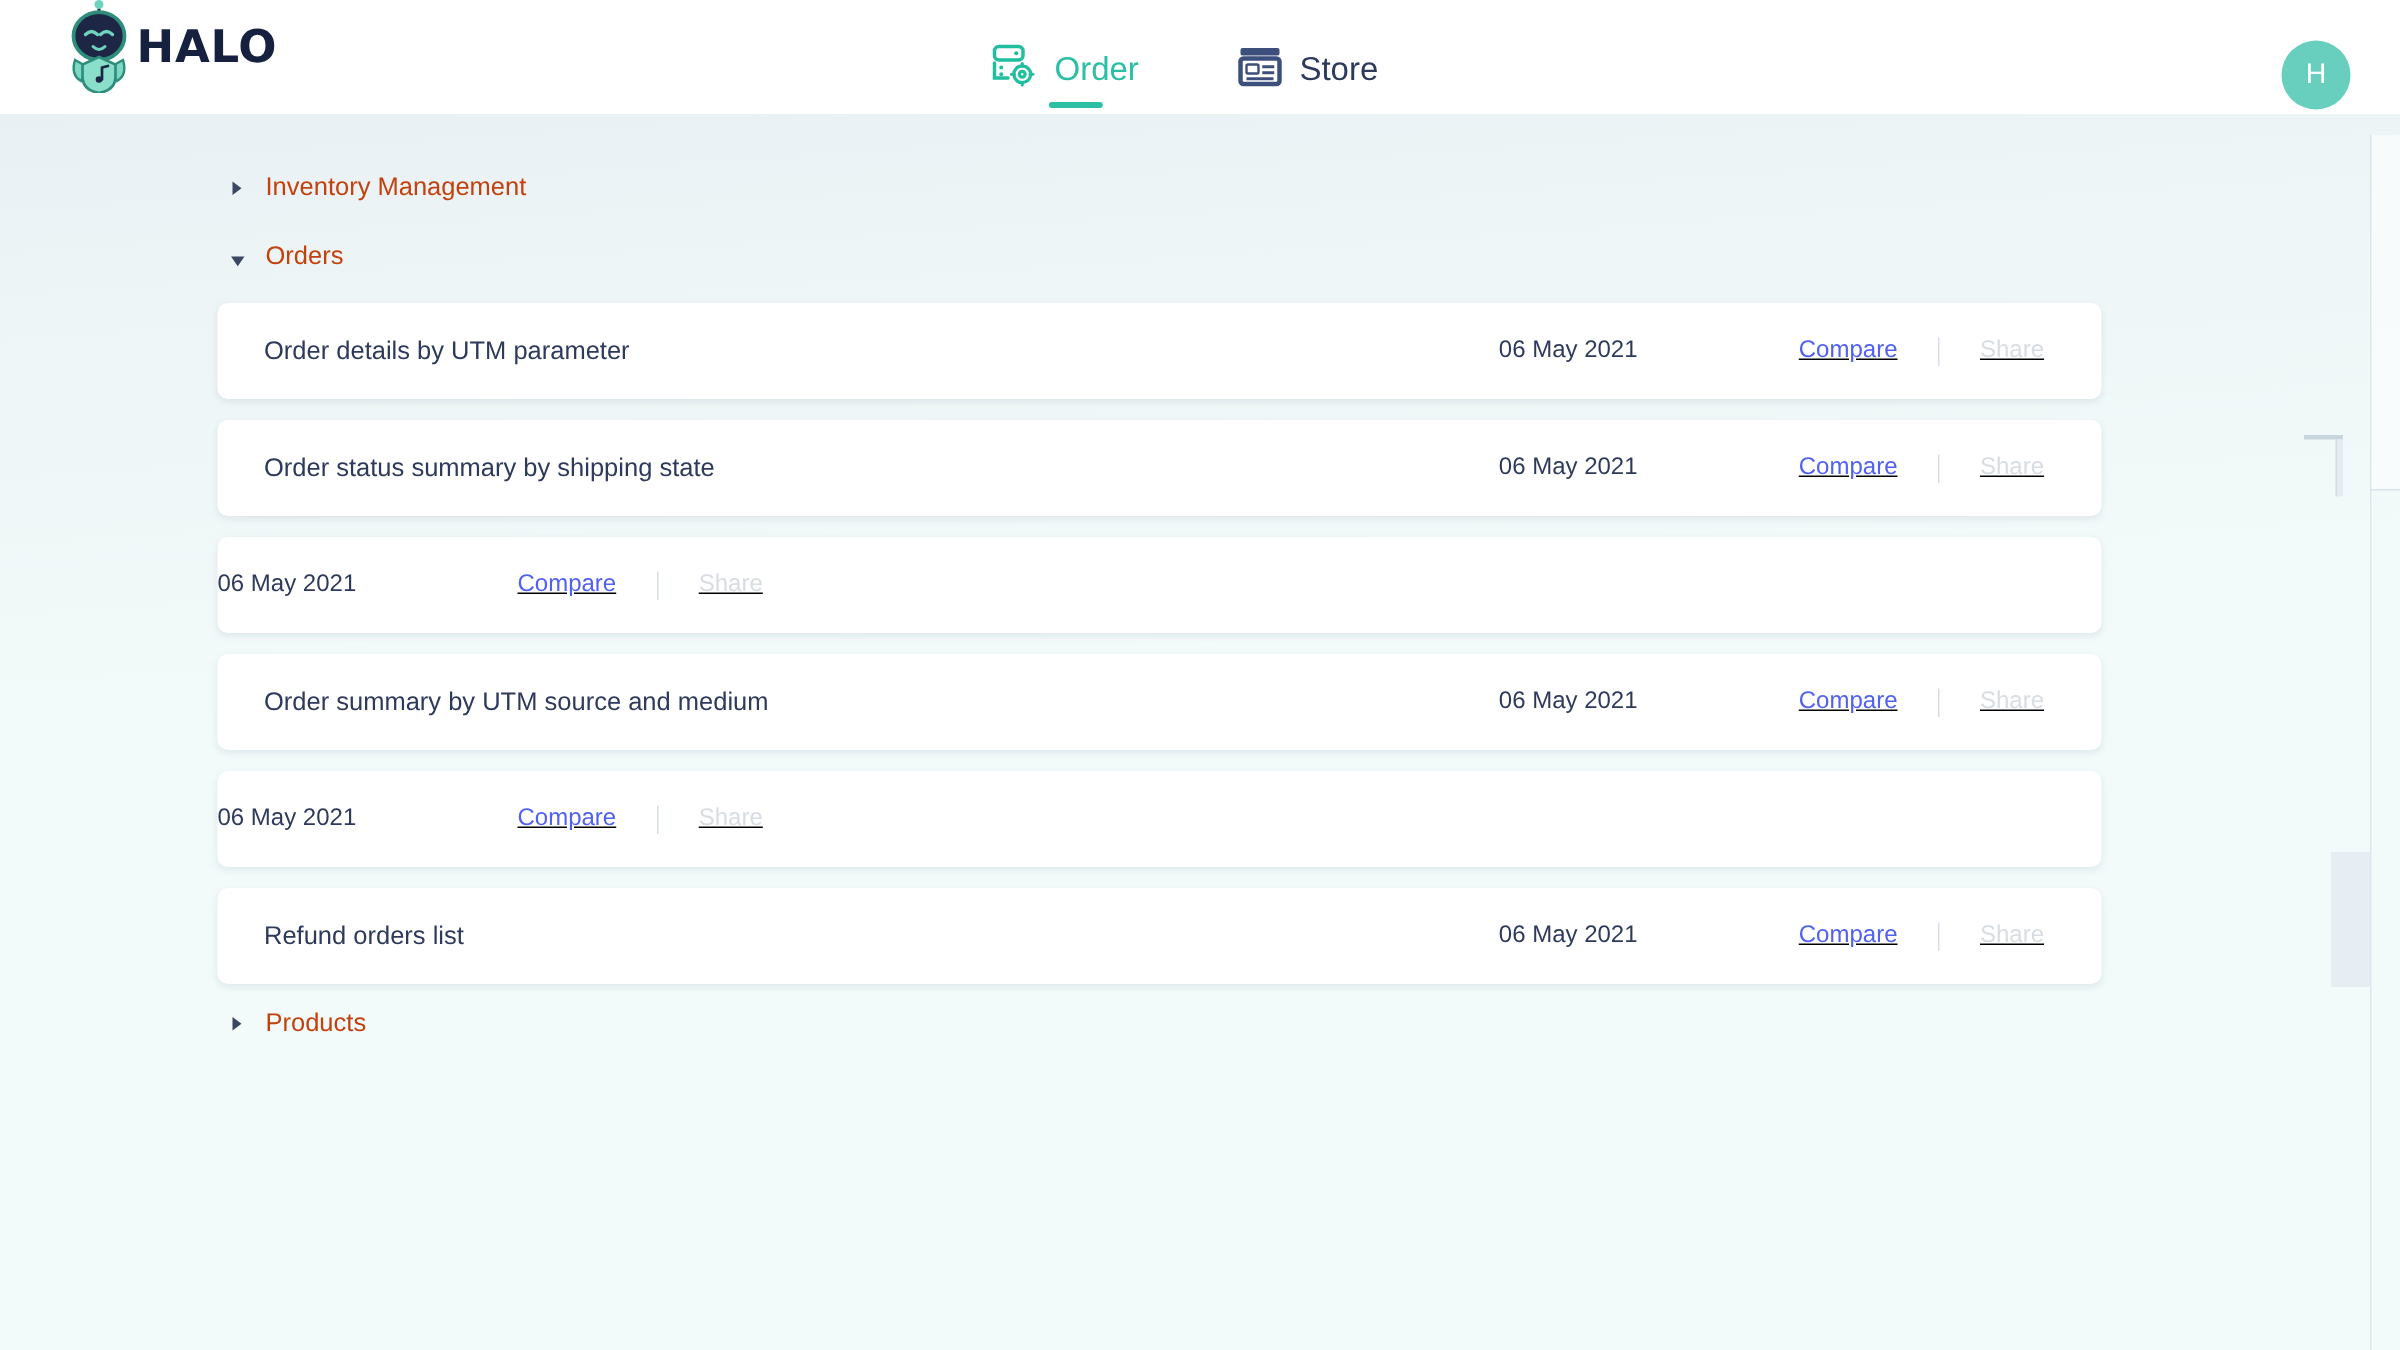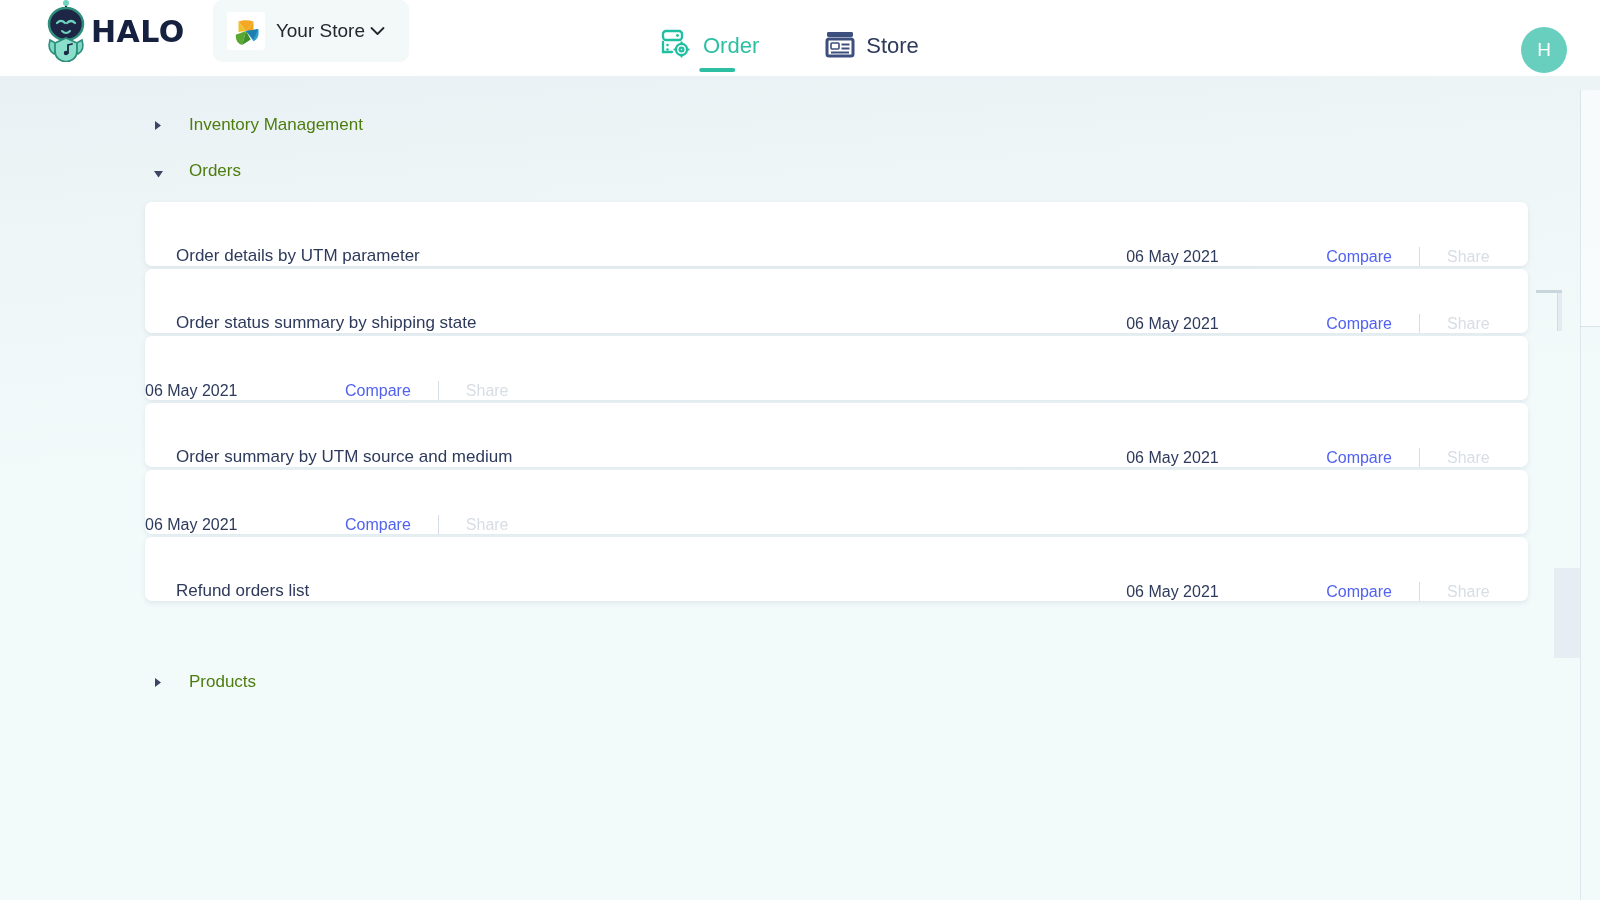--- a/index.html
+++ b/index.html
@@ -112,44 +112,44 @@
     background: rgba(222,232,240,0.65);
   }
 
   
   .tree-row {
     position: absolute; left: 152px;
     display: flex; align-items: center; gap: 12px;
     cursor: pointer;
   }
   .caret { width: 13px; height: 13px; flex: none; display:flex; align-items:center; justify-content:center;}
-  .tree-label { font-size: 17px; color: #4d7c0f; white-space: nowrap; margin-left: 12px; }
+  .tree-label { font-size: 17px; color: #c2410c; white-space: nowrap; }
 
   
   .cards { position: absolute; left: 145px; top: 112px; width: 1256px; }
   .card {
-    width: 1383px; height: 64px;
+    width: 1256px; height: 64px;
     background: #ffffff;
     border-radius: 7px;
     box-shadow: 0 2px 5px rgba(120,145,165,0.16);
-    display: flex; align-items: flex-end;
-    margin-bottom: 3px;
+    display: flex; align-items: center;
+    margin-bottom: 14px;
     cursor: pointer;
   }
   .card-title {
     font-size: 17px; color: #2e3a5c;
     margin-left: 31px; flex: 1; white-space: nowrap;
   }
   .card-date {
     font-size: 16px; color: #2e3a5c;
     width: 200px; text-align: left;
   }
   .card-actions {
     display: flex; align-items: center;
-    margin-right: 33px; gap: 13px;
+    margin-right: 33px; gap: 13px; text-decoration: underline;
   }
   .act-compare {
     font-size: 16px; color: #5161f0; cursor: pointer;
     padding-right: 14px;
   }
   .act-sep {
     width: 1px; height: 19px; background: #d7dde6;
   }
   .act-share {
     font-size: 16px; color: #d8dde4; cursor: not-allowed;
@@ -173,39 +173,20 @@
         <path d="M6 40 q-3 10 4 14 l5 -9 z" fill="#7ed9c4" stroke="#2f8d7c" stroke-width="1.6"></path>
         <path d="M38 40 q3 10 -4 14 l-5 -9 z" fill="#7ed9c4" stroke="#2f8d7c" stroke-width="1.6"></path>
         <path d="M22 38 l11 5 v8 q0 9 -11 11 q-11 -2 -11 -11 v-8 z" fill="#8adfca" stroke="#2f8d7c" stroke-width="1.8"></path>
         <path d="M24 45 v8 M24 45 l4 -1" stroke="#1d2745" stroke-width="1.8" fill="none" stroke-linecap="round"></path>
         <circle cx="22" cy="53" r="2.2" fill="#1d2745"></circle>
       </svg>
     </span>
     <span class="brand-word">HALO</span>
   </div>
 
-  <div class="store-chip">
-    <span class="store-logo">
-      <svg viewBox="0 0 34 34" width="32" height="32">
-        <path d="M17 17 L9 7 q8 -3 16 0 z" fill="#f5a623"></path>
-        <path d="M17 17 L9 7 l0 11 z" fill="#efc02a"></path>
-        <path d="M17 17 L25 7 l0 11 z" fill="#f0a81f"></path>
-        <path d="M17 17 L6 21 q0 9 7 11 z" fill="#5aa832"></path>
-        <path d="M17 17 L13 32 l9 -6 z" fill="#3f8f2b"></path>
-        <path d="M17 17 L30 15 q2 9 -5 13 z" fill="#2f9fd0"></path>
-        <path d="M17 17 L30 15 l-5 11 z" fill="#1d7fb0"></path>
-      </svg>
-    </span>
-    <span class="store-name">Your Store</span>
-    <span class="chev">
-      <svg width="15" height="10" viewBox="0 0 15 10">
-        <path d="M1.5 2 L7.5 8 L13.5 2" stroke="#23282e" stroke-width="1.8" fill="none" stroke-linecap="round" stroke-linejoin="round"></path>
-      </svg>
-    </span>
-  </div>
 
   <div class="nav">
 
     <div class="nav-item active">
       <span>
         <svg width="32" height="32" viewBox="0 0 32 32">
           <rect x="3" y="3" width="19" height="9" rx="3" fill="none" stroke="#1fbfa0" stroke-width="2.3"></rect>
           <circle cx="17.5" cy="7.5" r="1.4" fill="#1fbfa0"></circle>
           <path d="M3 14 v10 h9" fill="none" stroke="#1fbfa0" stroke-width="2.3" stroke-linecap="round"></path>
           <circle cx="7.5" cy="17" r="1.3" fill="#1fbfa0"></circle>

